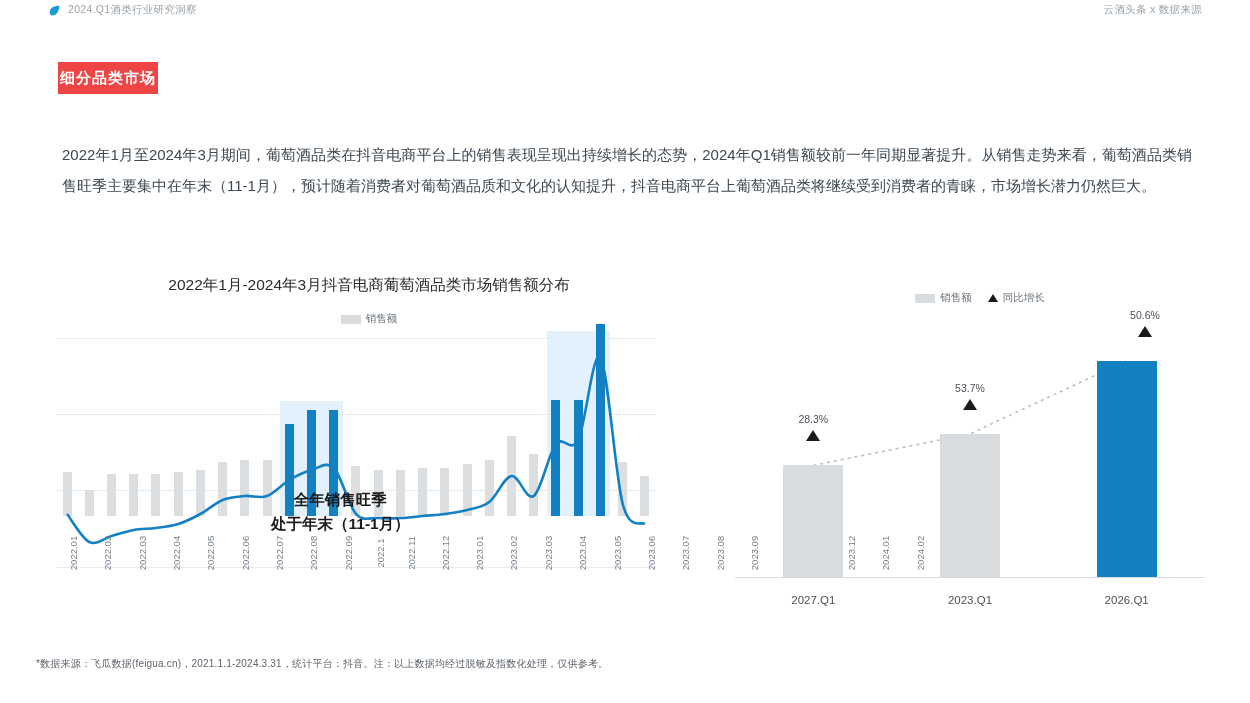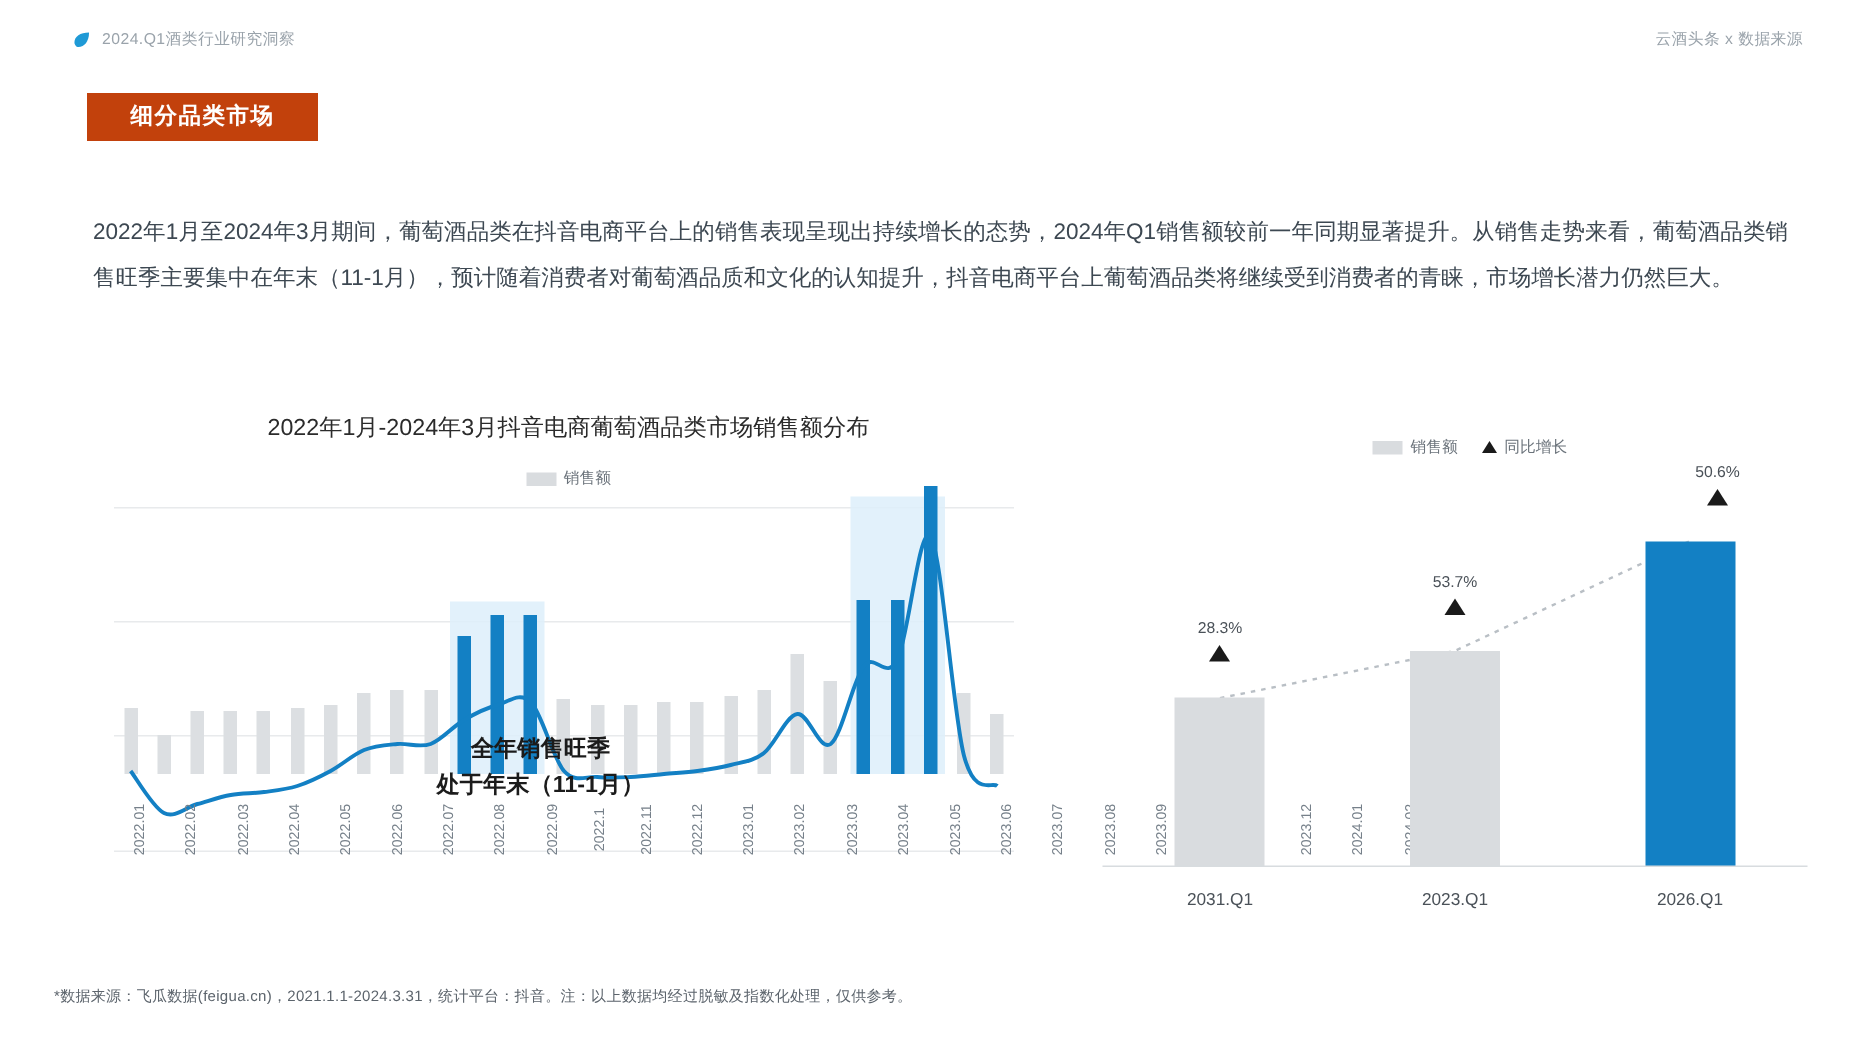--- a/index.html
+++ b/index.html
@@ -12,21 +12,21 @@
     height: 703px;
     font-family: "Liberation Sans", "DejaVu Sans", sans-serif;
     color: #222;
     position: relative;
     overflow: hidden;
   }
 
   
   .topbar {
     position: absolute;
-    top: 16px; left: 0; right: 0;
+    top: 0; left: 0; right: 0;
     height: 20px;
     display: flex;
     align-items: center;
     justify-content: space-between;
     padding: 0 48px;
     box-sizing: border-box;
   }
   .topbar-left {
     display: flex;
     align-items: center;
@@ -52,25 +52,25 @@
   .headline-row {
     position: absolute;
     top: 62px;
     left: 58px;
     right: 48px;
     display: flex;
     align-items: center;
     gap: 18px;
   }
   .tag {
-    background: #c2410c;
+    background: #ef4444;
     color: #fff;
     font-size: 15px;
     font-weight: bold;
-    padding: 8px 29px 9px;
+    padding: 8px 2px 9px;
     letter-spacing: 1px;
     line-height: 1;
     white-space: nowrap;
   }
   .headline {
     font-size: 29px;
     font-weight: bold;
     color: #111;
     letter-spacing: .5px;
     white-space: nowrap;
@@ -91,21 +91,21 @@
   
   .charts {
     position: absolute;
     top: 275px;
     left: 0;
     right: 0;
     display: flex;
   }
   .chart-left {
     width: 700px;
-    padding-left: 58px;
+    padding-left: 38px;
     box-sizing: border-box;
   }
   .chart-right {
     width: 550px;
     box-sizing: border-box;
     padding-left: 10px;
   }
   .chart-title {
     text-align: center;
     font-size: 15.5px;
@@ -488,21 +488,21 @@
           <div class="marker" style="left: 190px; top: 62.8609px;">
             <span class="val">53.7%</span>
             <div class="tri"></div>
           </div>
           <div class="marker" style="left: 365px; top: -10.3348px;">
             <span class="val">50.6%</span>
             <div class="tri"></div>
           </div>
         </div>
       <div class="rxlabels" id="rightLabels">
-          <div class="rxlabel">2031.Q1</div>
+          <div class="rxlabel">2027.Q1</div>
           <div class="rxlabel">2023.Q1</div>
           <div class="rxlabel">2026.Q1</div>
         </div>
     </div>
   </div>
 </div>
 
 <div class="footnote">*数据来源：飞瓜数据(feigua.cn)，2021.1.1-2024.3.31，统计平台：抖音。注：以上数据均经过脱敏及指数化处理，仅供参考。</div>
 
 </body></html>

